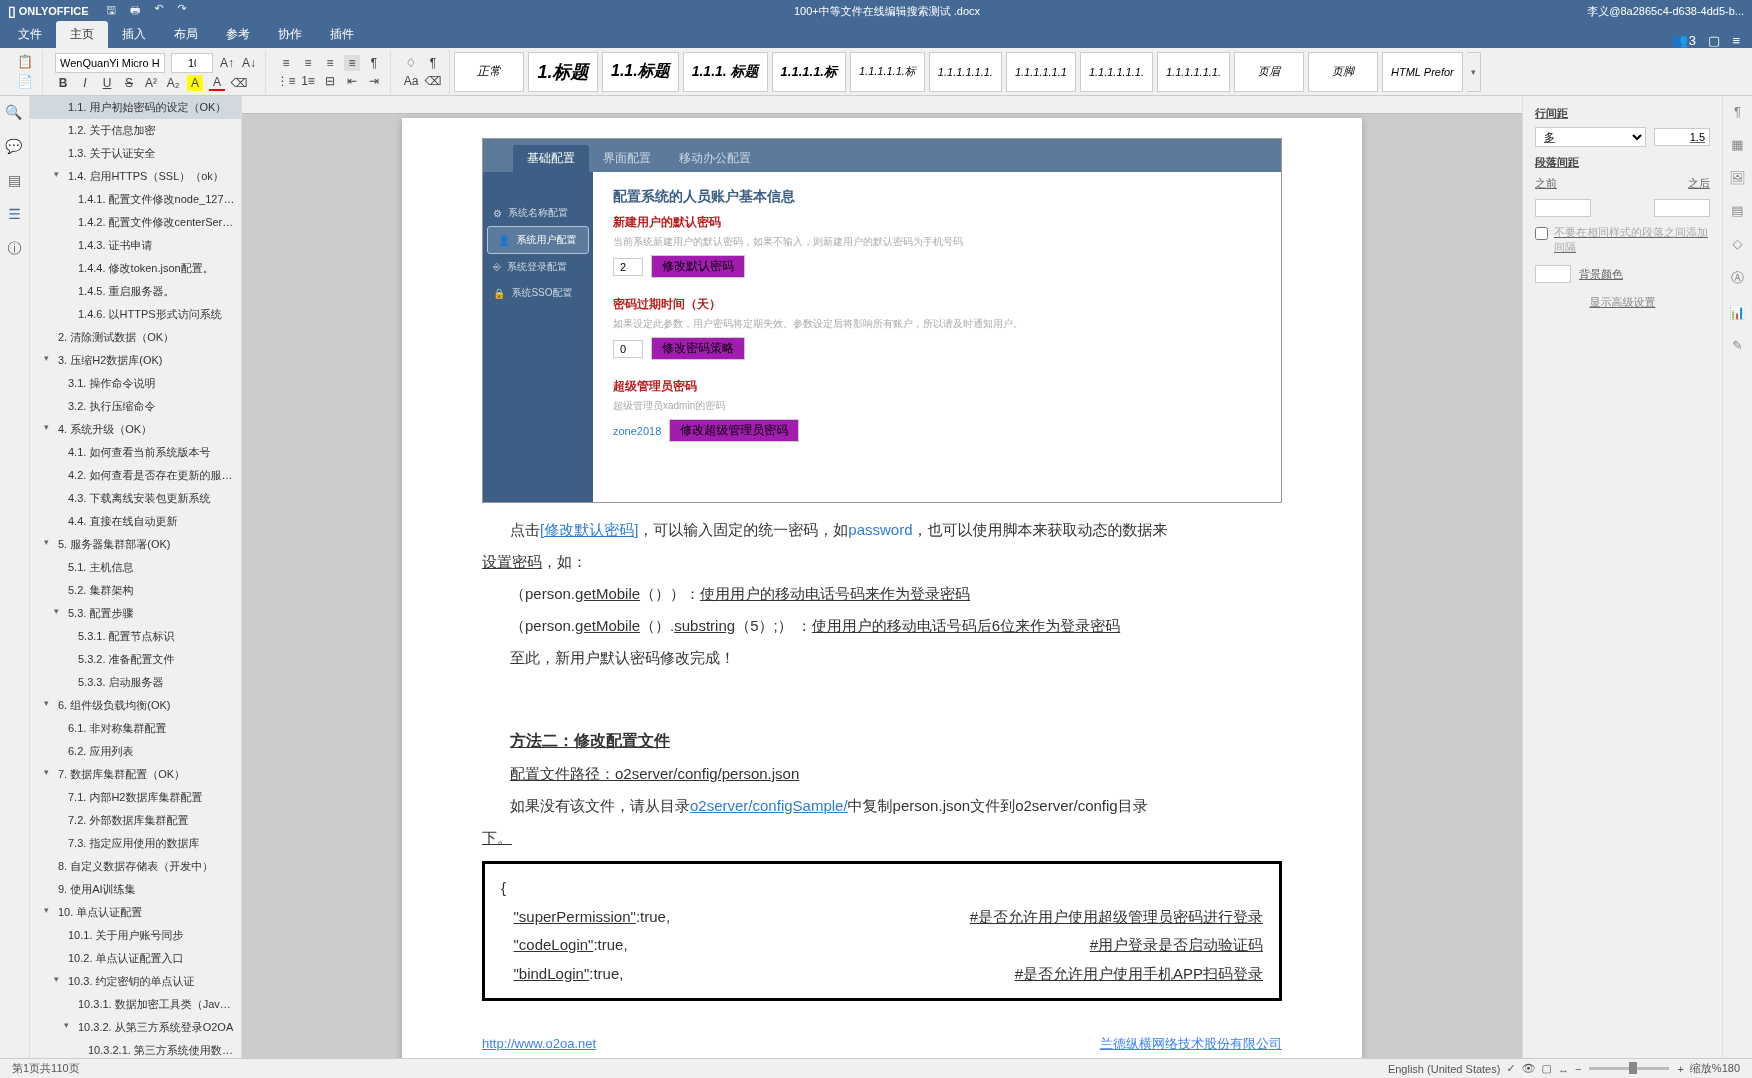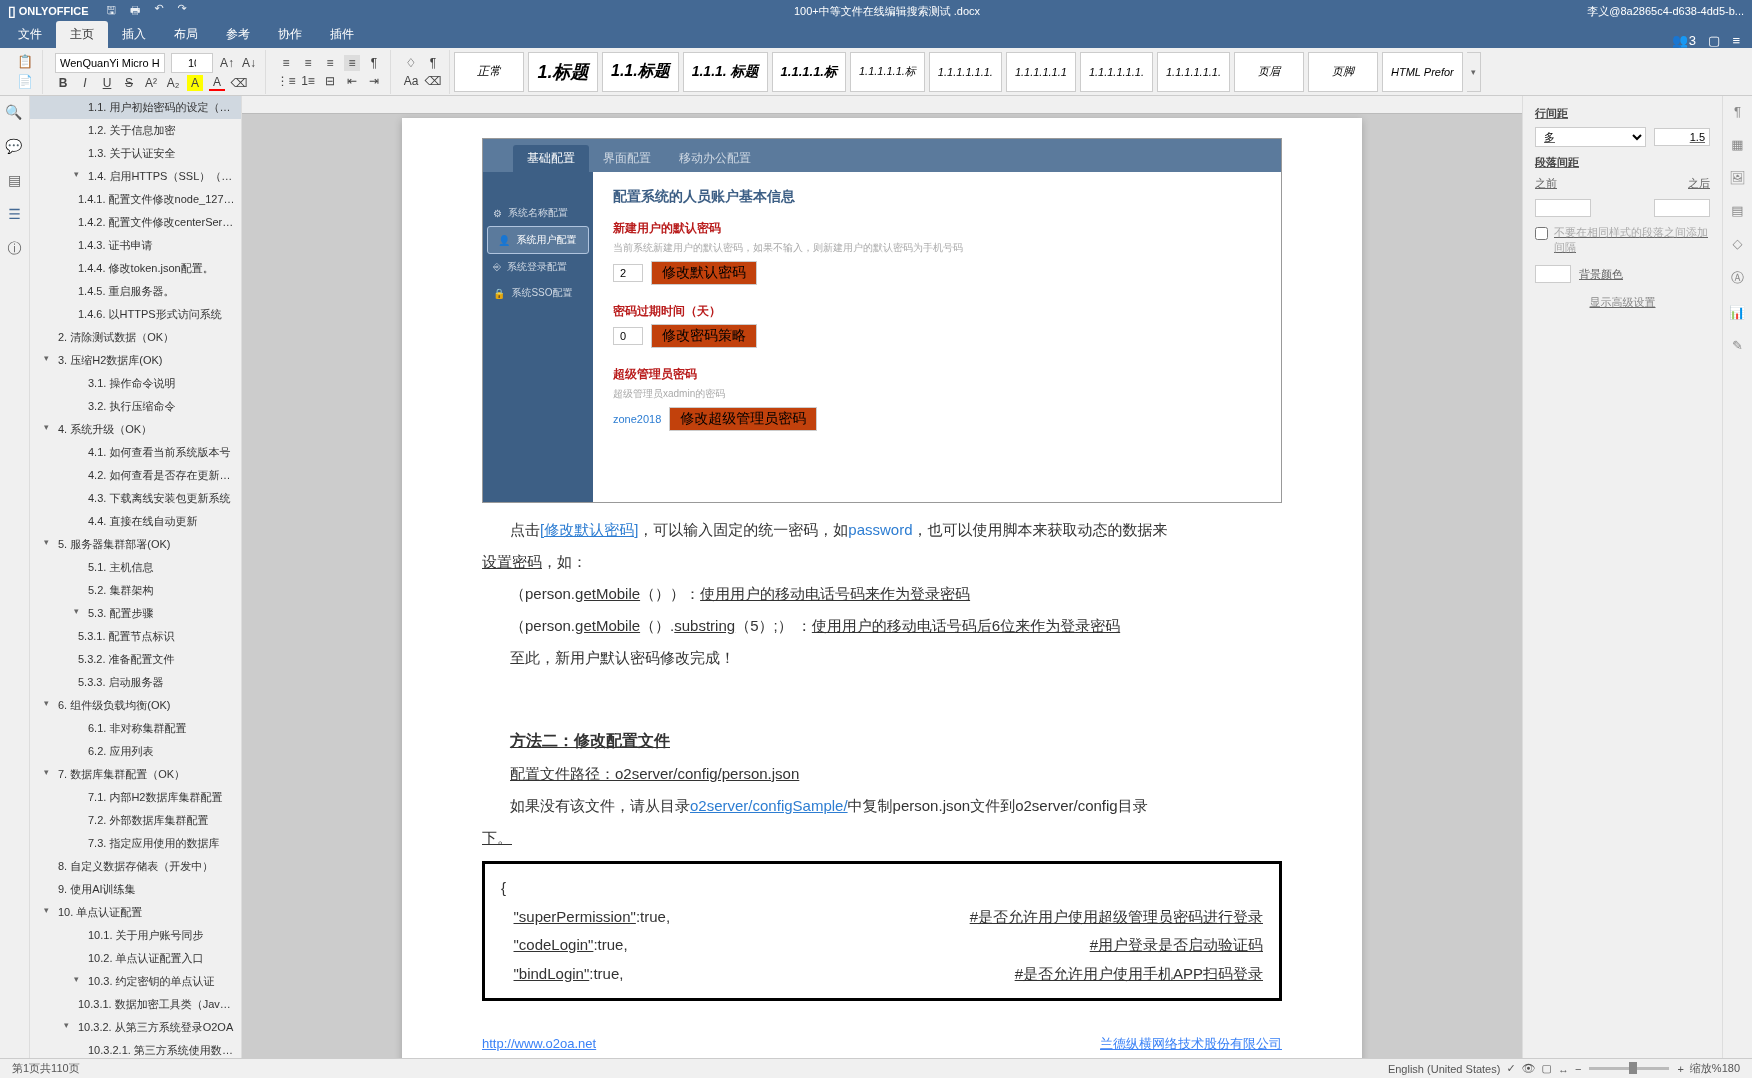--- a/index.html
+++ b/index.html
@@ -47,47 +47,47 @@
     
     .left-icons{width:30px;background:#f0f0f0;border-right:1px solid #ddd;display:flex;flex-direction:column;align-items:center;padding-top:8px;gap:18px;}
     .left-icons span{font-size:14px;cursor:pointer;color:#666;}
     .left-icons span.active{color:#446994;}
     
     
     .nav-tree{width:212px;background:#f0f0f0;border-right:1px solid #ddd;overflow-y:auto;font-size:11px;color:#333;}
     .nav-item{padding:4px 6px;cursor:pointer;white-space:nowrap;overflow:hidden;text-overflow:ellipsis;}
     .nav-item.selected{background:#d0d8e0;}
     .nav-item.l0{padding-left:28px;}
-    .nav-item.l1{padding-left:58px;}
+    .nav-item.l1{padding-left:38px;}
     .nav-item.l2{padding-left:48px;}
     .nav-item.l3{padding-left:58px;}
     .nav-caret{position:absolute;margin-left:-14px;font-size:9px;color:#666;}
     
     
     .doc-wrap{flex:1;background:#ccc;overflow:auto;position:relative;display:flex;justify-content:center;}
     .ruler-h{position:absolute;top:0;left:0;right:0;height:18px;background:#f0f0f0;border-bottom:1px solid #bbb;font-size:8px;}
     .page{width:960px;background:#fff;margin:22px 0;box-shadow:0 2px 8px rgba(0,0,0,.2);padding:20px 80px 60px;min-height:1200px;}
     
     
     .embed{border:1px solid #999;margin-bottom:12px;}
     .embed-tabs{background:#5b7a9c;display:flex;padding:6px 0 0 30px;font-size:12px;}
     .embed-tab{padding:5px 14px;color:#cfd8e3;cursor:pointer;}
     .embed-tab.active{background:#3d5f85;color:#fff;border-radius:3px 3px 0 0;}
     .embed-body{display:flex;height:330px;}
     .embed-side{width:110px;background:#3d5f85;padding:28px 0;}
     .embed-side-item{padding:6px 10px;font-size:10px;color:#cfd8e3;display:flex;align-items:center;gap:6px;cursor:pointer;}
     .embed-side-item.active{background:#5b7a9c;color:#fff;border:1px solid #b0c4de;border-radius:3px;margin:0 4px;}
     .embed-content{flex:1;background:#fff;padding:16px 20px;}
-    .embed-title{font-size:14px;font-weight:bold;color:#3d5f85;margin-bottom:14px;}
+    .embed-title{font-size:14px;font-weight:bold;color:#3d5f85;margin-bottom:8px;}
     .embed-section{margin-bottom:18px;}
     .embed-label{font-size:12px;color:#b91c1c;font-weight:bold;margin-bottom:4px;}
     .embed-desc{font-size:10px;color:#aaa;margin-bottom:6px;}
     .embed-input-row{display:flex;align-items:center;gap:8px;}
     .embed-input{border:1px solid #ccc;padding:2px 6px;font-size:11px;width:30px;}
-    .embed-btn{border:1px solid #ccc;background:#c2410c;padding:2px 10px;font-size:14px;cursor:pointer;}
+    .embed-btn{border:1px solid #ccc;background:#a21caf;padding:2px 10px;font-size:12px;cursor:pointer;}
     .embed-link{color:#2d7dd2;font-size:11px;}
     
     
     .doc-text{font-size:15px;line-height:2;color:#333;margin-top:8px;}
     .doc-text p{margin-bottom:2px;}
     .doc-text .link{color:#2d7dd2;}
     .doc-text .under{text-decoration:underline;}
     .doc-text .indent1{padding-left:28px;}
     .doc-h3{font-size:16px;font-weight:bold;text-decoration:underline;margin:20px 0 8px;}
     .code-block{border:3px solid #000;padding:10px 16px;font-size:15px;line-height:1.9;margin-top:8px;font-family:monospace;}
@@ -293,20 +293,21 @@
             <div class="embed-section">
               <div class="embed-label">新建用户的默认密码</div>
               <div class="embed-desc">当前系统新建用户的默认密码，如果不输入，则新建用户的默认密码为手机号码</div>
               <div class="embed-input-row">
                 <input class="embed-input" value="2" style="">
                 <button class="embed-btn">修改默认密码</button>
               </div>
             </div>
             <div class="embed-section">
               <div class="embed-label">密码过期时间（天）</div>
+              <div class="embed-desc">如果设定此参数，用户密码将定期失效。参数设定后将影响所有账户，所以请及时通知用户。</div>
               <div class="embed-input-row">
                 <input class="embed-input" value="0" style="">
                 <button class="embed-btn">修改密码策略</button>
               </div>
             </div>
             <div class="embed-section">
               <div class="embed-label">超级管理员密码</div>
               <div class="embed-desc">超级管理员xadmin的密码</div>
               <div class="embed-input-row">
                 <span class="embed-link">zone2018</span>

